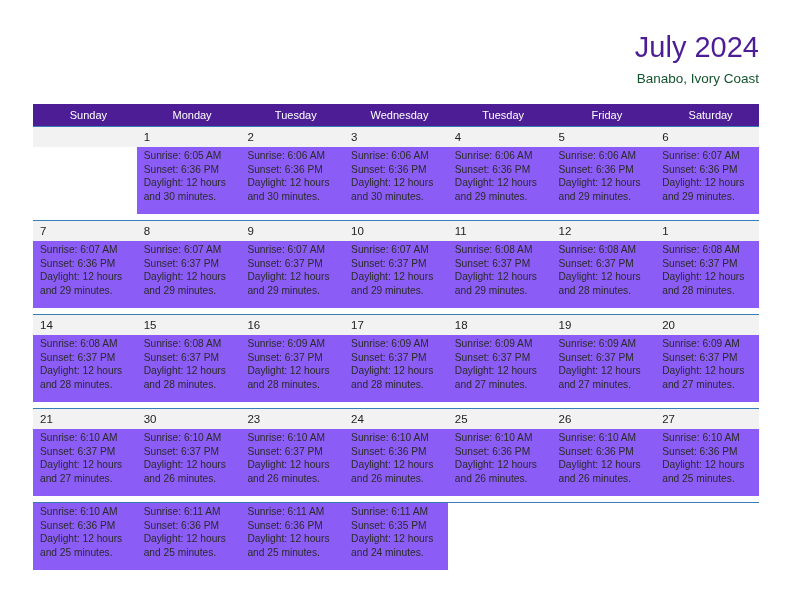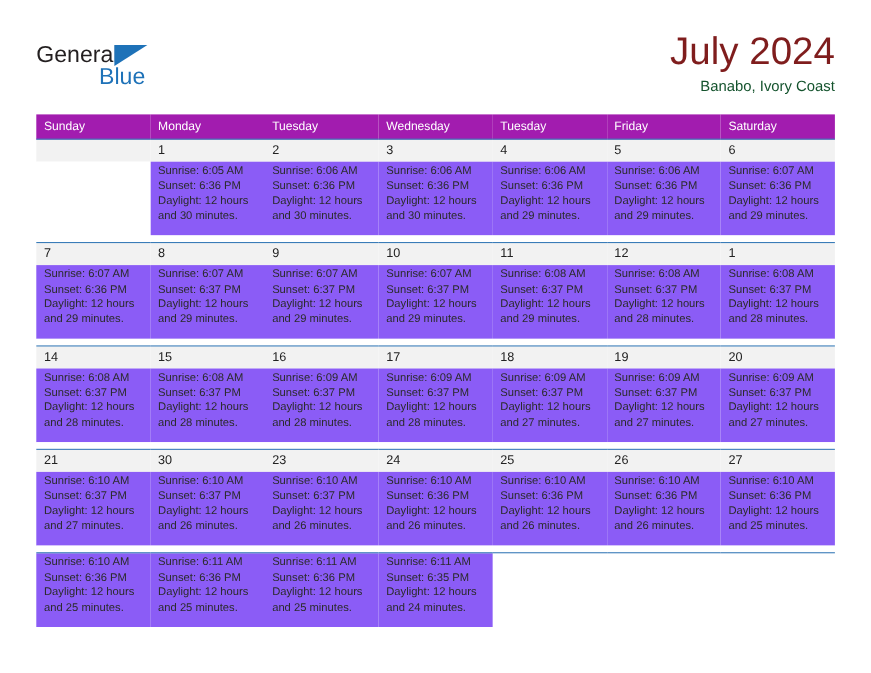--- a/index.html
+++ b/index.html
@@ -64,22 +64,22 @@
     font-family: "Liberation Sans", sans-serif;
     line-height: 24px;
   }
   .title-block {
     position: absolute;
     right: 0;
     top: 0;
     text-align: right;
   }
   .cal-title {
-    font-size: 35px;
-    color: #7f1d1d;
+    font-size: 29px;
+    color: #4c1d95;
     line-height: 34px;
     white-space: nowrap;
   }
   .cal-subtitle {
     font-size: 13.5px;
     color: #14532d;
     line-height: 20px;
     margin-top: 5px;
     white-space: nowrap;
   }
@@ -87,25 +87,25 @@
   
   .calendar {
     position: absolute;
     left: 33px;
     top: 104px;
     width: 726px;
     border-collapse: collapse;
     table-layout: fixed;
   }
   .dow-row th {
-    background: #a21caf;
+    background: #4c1d95;
     color: #ffffff;
     font-size: 11px;
     font-weight: normal;
-    text-align: left;
+    text-align: center;
     padding: 5px 0 5px 7px;
     height: 12px;
     border: none;
   }
   .week-sep td {
     height: 0;
     padding: 0;
     border: none;
     border-top: 1px solid #3a7cb8;
   }
@@ -144,25 +144,20 @@
     background: #ffffff !important;
   }
 </style>
 </head>
 <body>
 
 <div class="page">
 
   <div class="header">
 
-    <div class="logo">
-      <span class="logo-general">General</span>
-      <span class="logo-triangle"></span>
-      <span class="logo-blue">Blue</span>
-    </div>
 
     <div class="title-block">
       <div class="cal-title">July 2024</div>
       <div class="cal-subtitle">Banabo, Ivory Coast</div>
     </div>
 
   </div>
 
   <table class="calendar">
     <thead>

